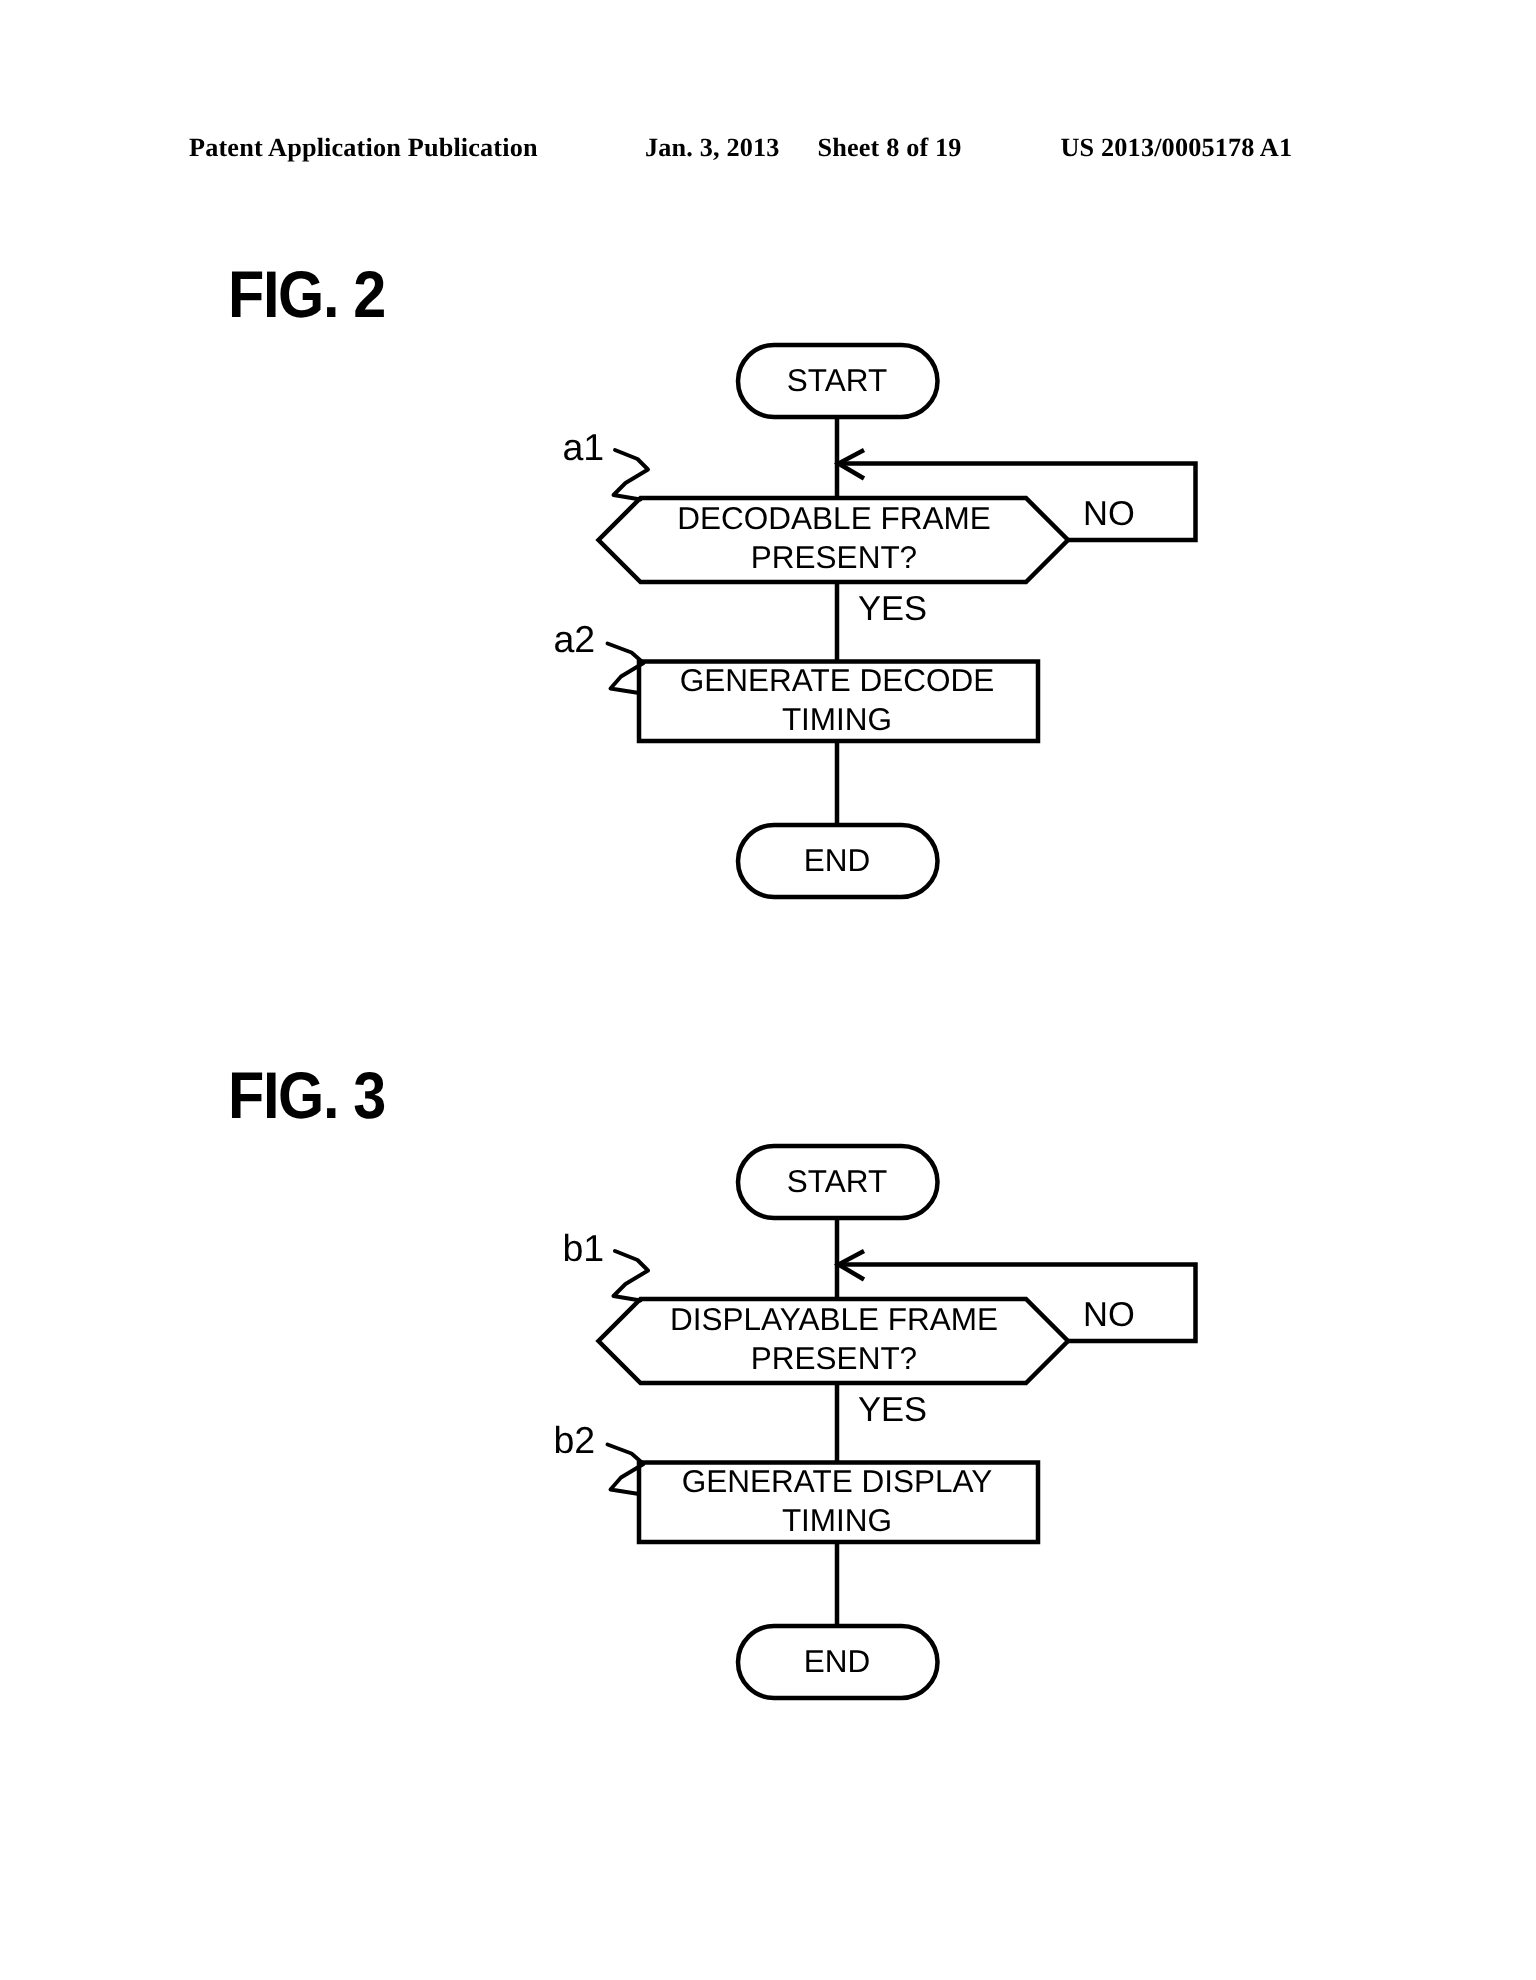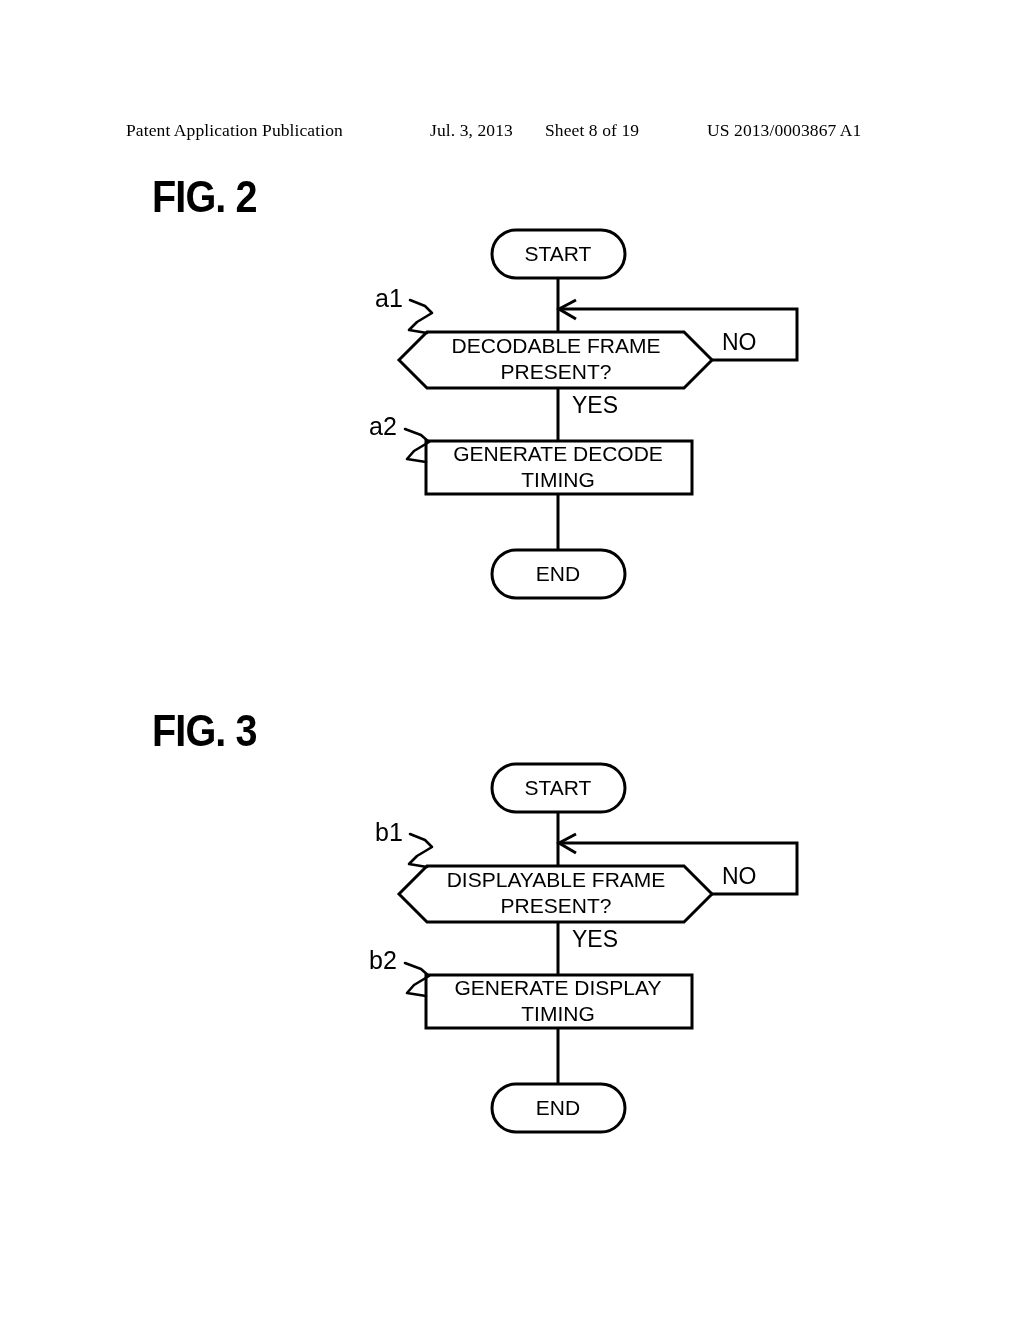--- a/index.html
+++ b/index.html
@@ -17,25 +17,24 @@
   }
 
   
   .page-header {
     position: absolute;
     top: 88px;
     left: 0;
     width: 1024px;
     height: 26px;
     font-family: "Liberation Serif", serif;
-    font-weight: normal;
+    font-weight: bold;
     font-size: 17.5px;
     letter-spacing: 0.1px;
     white-space: nowrap;
-    margin-top: 32px;
   }
   .hdr-pub   { position: absolute; left: 126px; top: 0; }
   .hdr-date  { position: absolute; left: 430px; top: 0; }
   .hdr-sheet { position: absolute; left: 545px; top: 0; }
   .hdr-num   { position: absolute; left: 707px; top: 0; }
 
   
   .fig-title {
     position: absolute;
     font-family: "Liberation Sans", sans-serif;
@@ -101,23 +100,23 @@
     stroke-width: 3;
     stroke-linecap: butt;
     stroke-linejoin: miter;
   }
 </style>
 </head>
 <body>
 
 <div class="page-header">
   <span class="hdr-pub">Patent Application Publication</span>
-  <span class="hdr-date">Jul. 3, 2013</span>
+  <span class="hdr-date">Jan. 3, 2013</span>
   <span class="hdr-sheet">Sheet 8 of 19</span>
-  <span class="hdr-num">US 2013/0003867 A1</span>
+  <span class="hdr-num">US 2013/0005178 A1</span>
 </div>
 
 <div class="fig-title" style="left:152px; top:172px;">FIG. 2</div>
 
 <div class="flow" style="top:0px;">
   <svg width="1024" height="620" viewBox="0 0 1024 620">
 
     <rect class="shape" x="492" y="230" width="133" height="48" rx="24" ry="24"></rect>
     <text class="nodetext" x="558" y="255">START</text>
 

